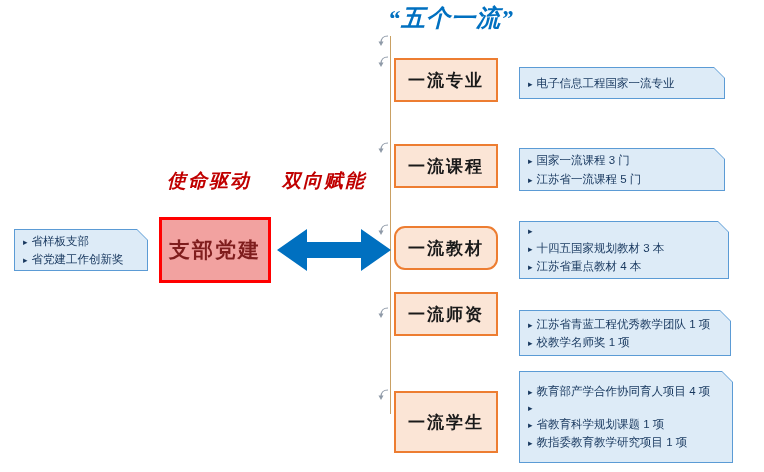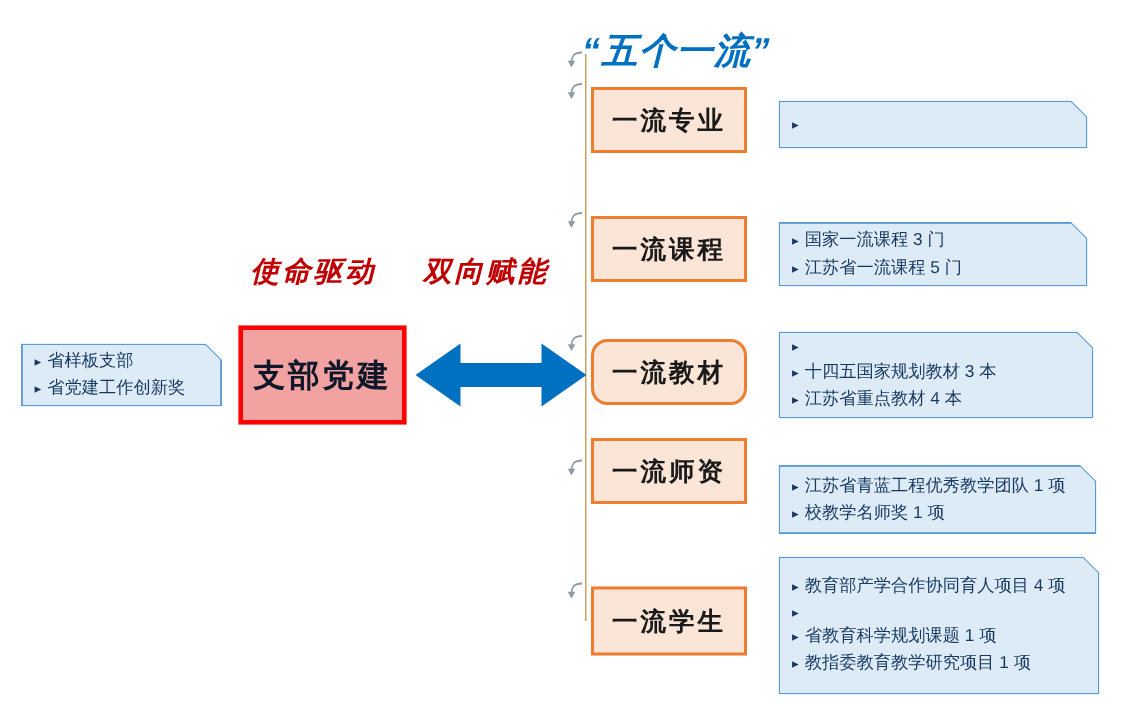--- a/index.html
+++ b/index.html
@@ -8,23 +8,22 @@
 
   .canvas {
     position:relative; width:764px; height:472px;
     background:#ffffff; overflow:hidden;
   }
 
   .title {
     position:absolute; left:388px; top:2px;
     font-size:24px; font-weight:bold; font-style:italic;
     color:#0070c0; letter-spacing:1px;
-    font-family:Liberation Sans, sans-serif;
-    white-space:nowrap;
-    margin-top:16px;
+    font-family:Liberation Serif, serif;
+    white-space:nowrap;
   }
 
   .vline {
     position:absolute; left:390px; top:36px;
     width:1px; height:378px; background:#c9a063;
   }
 
   .hook { position:absolute; width:12px; height:12px; }
 
   .stage {
@@ -48,21 +47,21 @@
   .item {
     font-size:11.5px; color:#17375e; line-height:1.6;
     display:flex; gap:4px; align-items:baseline; white-space:nowrap;
   }
   .bullet { font-size:9px; color:#17375e; flex:0 0 auto; }
 
   .center-box {
     position:absolute; left:159px; top:217px; width:112px; height:66px;
     background:#f2a2a0; border:3px solid #ff0000;
     display:flex; align-items:center; justify-content:center;
-    font-size:21px; font-weight:bold; color:#0f172a; letter-spacing:2px;
+    font-size:21px; font-weight:bold; color:#7f1d1d; letter-spacing:2px;
     white-space:nowrap;
   }
 
   .caption {
     position:absolute; top:168px;
     font-size:19px; font-weight:bold; color:#c00000;
     font-style:italic; letter-spacing:2px;
     font-family:"DejaVu Serif", serif;
     white-space:nowrap;
   }
@@ -126,26 +125,27 @@
   <div class="double-arrow">
     <svg width="114" height="46" viewBox="0 0 114 46">
       <polygon points="0,23 30,2 30,15 84,15 84,2 114,23 84,44 84,31 30,31 30,44" fill="#0070c0"></polygon>
     </svg>
   </div>
 
   <div class="stage" style="top:58px;">一流专业</div>
   <div class="stage" style="top:144px;">一流课程</div>
   <div class="stage" style="top:226px;border-radius:11px;">一流教材</div>
   <div class="stage" style="top:292px;">一流师资</div>
-  <div class="stage" style="top:391px; height:46px;">一流学生</div>
+  <div class="stage" style="top:391px; height:62px;">一流学生</div>
 
   <div class="callout" style="left:519px; top:67px; width:206px; height:32px;">
     <div class="callout-inner">
       <div class="item">
         <span class="bullet">▸</span>
+        <span>电子信息工程国家一流专业</span>
       </div>
     </div>
   </div>
 
   <div class="callout" style="left:519px; top:148px; width:206px; height:43px;">
     <div class="callout-inner">
       <div class="item">
         <span class="bullet">▸</span>
         <span>国家一流课程 3 门</span>
       </div>

